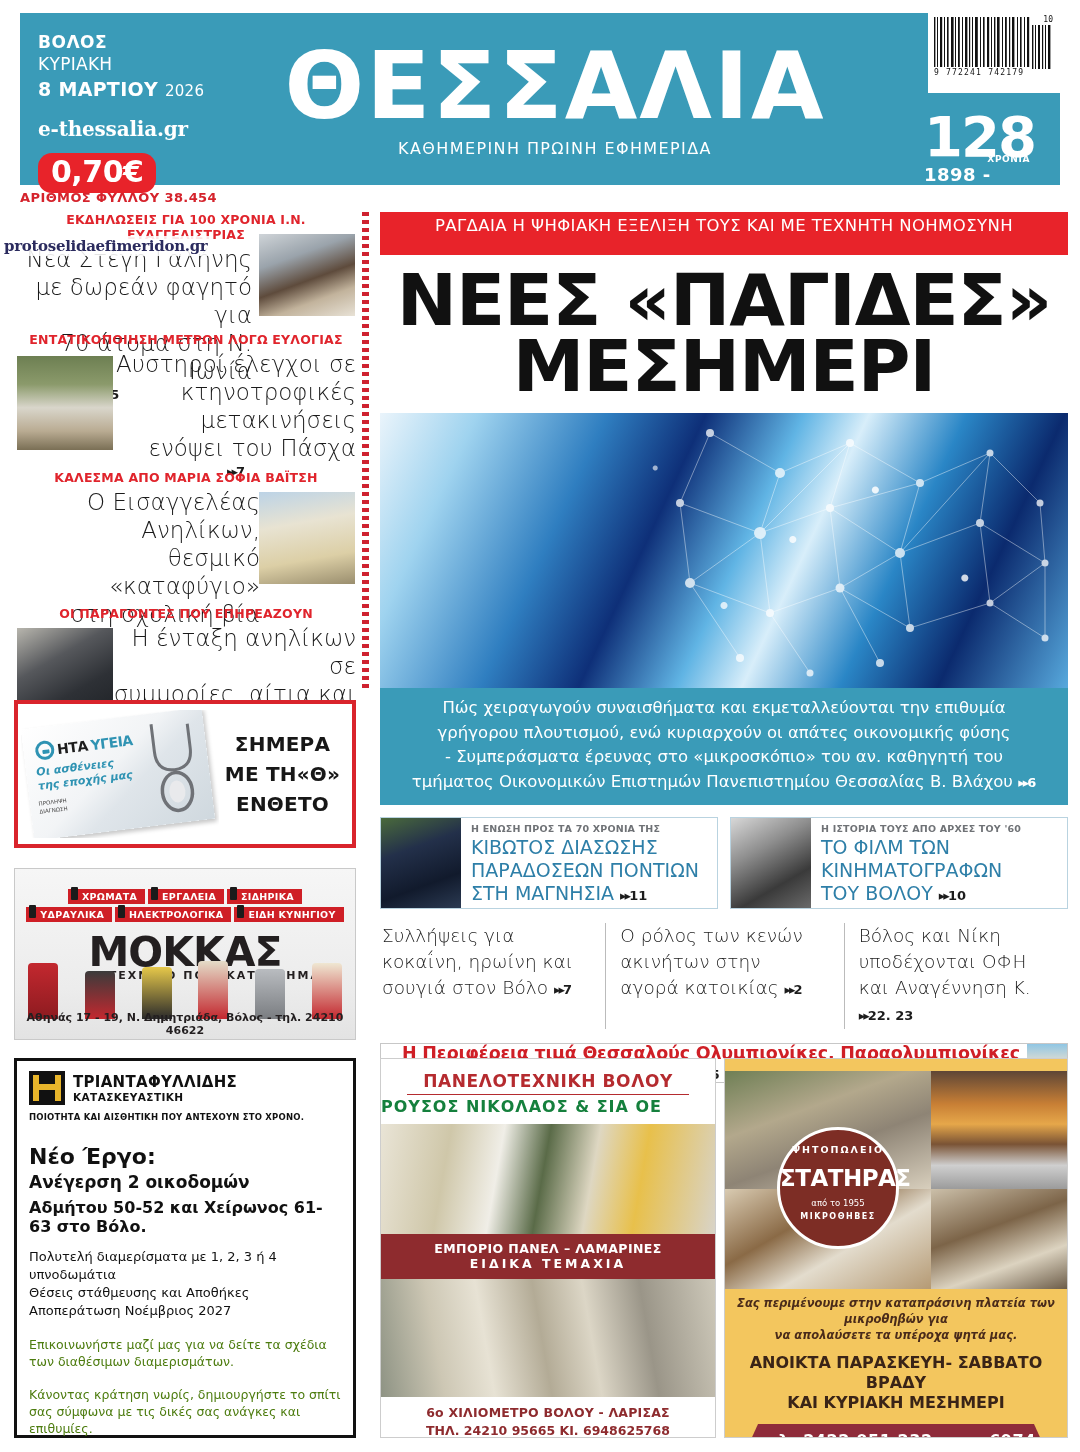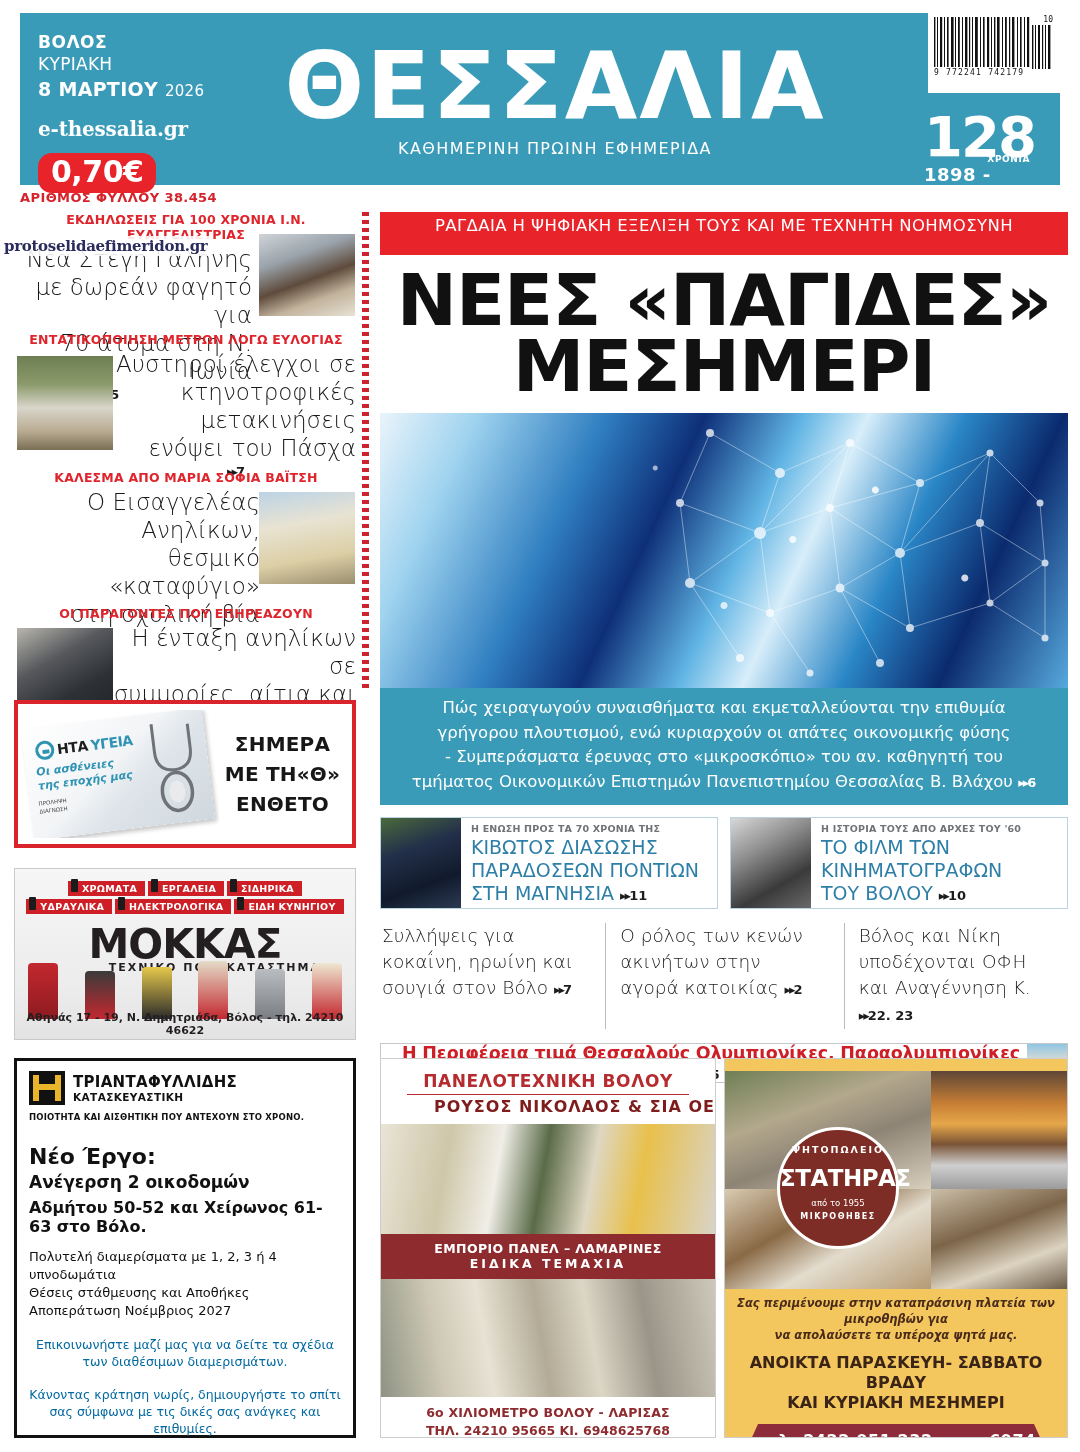--- a/index.html
+++ b/index.html
@@ -118,21 +118,21 @@
     flex: 1; text-align: center; font-size: 20px; font-weight: bold; line-height: 30px;
     color: #171717; letter-spacing: .2px; padding-right: 6px;
   }
 
   
   .ad-mokkas {
     position: absolute; left: 14px; top: 868px; width: 342px; height: 172px;
     border: 1px solid #c9c9c9; background: linear-gradient(180deg,#f6f6f6 0%,#ececec 70%,#e3e3e3 100%);
     overflow: hidden;
   }
-  .mk-tags { text-align: left; margin-top: 12px; }
+  .mk-tags { text-align: left; margin-top: 20px; }
   .mk-row { display: flex; justify-content: center; gap: 3px; margin-bottom: 3px; }
   .mk-tag {
     background: #cf1f26; color: #fff; font-size: 9.5px; font-weight: bold;
     padding: 2px 8px 2px 14px; letter-spacing: .3px; position: relative;
   }
   .mk-tag::before{content:"";position:absolute;left:3px;top:-2px;width:7px;height:13px;background:#1b1b1b;border-radius:1px;}
   .mk-name {
     text-align: center; font-size: 41px; font-weight: bold; color: #231f20;
     letter-spacing: -1px; margin-top: 10px; line-height: 40px;
   }
@@ -154,21 +154,21 @@
   .tri-logo::before{content:"";position:absolute;left:4px;top:4px;width:6px;height:26px;background:#e8b52b;}
   .tri-logo::after{content:"";position:absolute;left:10px;top:13px;width:22px;height:6px;background:#e8b52b;}
   .tri-logo i{position:absolute;right:4px;top:4px;width:6px;height:26px;background:#e8b52b;display:block;}
   .tri-name { font-size: 15px; font-weight: bold; color: #111; letter-spacing: .3px; line-height: 17px;}
   .tri-name2 { font-size: 10.5px; font-weight: bold; color: #111; letter-spacing: .4px; }
   .tri-motto { font-size: 8.5px; font-weight: bold; color: #111; margin-top: 7px; letter-spacing: .2px;}
   .tri-h1 { font-size: 22px; font-weight: bold; color: #111; margin-top: 22px; }
   .tri-h2 { font-size: 17px; font-weight: bold; color: #111; margin-top: 3px;}
   .tri-h3 { font-size: 16px; font-weight: bold; color: #111; margin-top: 6px;}
   .tri-p  { font-size: 13px; color: #111; margin-top: 12px; line-height: 18px; }
-  .tri-c  { font-size: 12.5px; color: #0369a1; text-align: center; line-height: 17px; margin-top: 16px;}
+  .tri-c  { font-size: 12.5px; color: #4d7c0f; text-align: left; line-height: 17px; margin-top: 16px;}
   .tri-h4 { font-size: 15px; font-weight: bold; color: #111; margin-top: 16px;}
 
   
   .hero { position: absolute; left: 380px; top: 212px; width: 688px; }
   .hero-kicker {
     background: #e8232a; color: #fff; text-align: center; font-size: 16.5px;
     font-weight: normal; letter-spacing: .4px; padding: 4px 0 20px;
   }
   .hero-title {
     font-size: 72px; line-height: 74px; font-weight: bold; color: #111;
@@ -221,21 +221,21 @@
   .region-strip .txt .pg { color: #1c1c1c; font-size: 12.5px;}
   .region-thumb { width: 40px; height: 38px; background: linear-gradient(180deg,#8fc6e4 0%,#dcdcd2 45%,#b7b0a0 100%); }
 
   
   .ad-panel {
     position: absolute; left: 380px; top: 1058px; width: 336px; height: 380px;
     border: 1px solid #cdcdcd; background: #fff; overflow:hidden;
   }
   .pn-h1 { text-align:center; font-size: 17px; font-weight: bold; color: #b52b2f; letter-spacing: .6px; margin-top: 12px;}
   .pn-rule { width: 282px; height: 1px; background: #b52b2f; margin: 3px auto 2px;}
-  .pn-h2 { text-align:right; font-size: 16px; font-weight: bold; color: #7f1d1d; letter-spacing: 1px;}
+  .pn-h2 { text-align:left; font-size: 16px; font-weight: bold; color: #15803d; letter-spacing: 1px;}
   .pn-img1 { margin-top: 8px; width: 336px; height: 110px;
     background: linear-gradient(100deg,#e9e4d6 0%,#cfc7a9 20%,#f0eee7 35%,#5a6b48 48%,#ded7c2 62%,#e8c04b 76%,#d8d4cb 100%); }
   .pn-band { background: #8e2b2e; color: #fff; text-align: center; padding: 7px 0 8px; }
   .pn-band .b1 { font-size: 12.5px; font-weight: bold; letter-spacing: .4px;}
   .pn-band .b2 { font-size: 12.5px; font-weight: bold; letter-spacing: 3px;}
   .pn-img2 { width: 336px; height: 118px;
     background: linear-gradient(80deg,#8e9384 0%,#cdc7b4 18%,#e7e2d4 32%,#b3ab96 48%,#dcd6c6 62%,#9a9588 78%,#cfcabb 100%); }
   .pn-foot { text-align:center; padding: 8px 4px 0; }
   .pn-foot .f1 { font-size: 12.5px; font-weight: bold; color: #8e2b2e; letter-spacing: .2px;}
   .pn-foot .f2 { font-size: 12.5px; font-weight: bold; color: #8e2b2e; margin-top: 3px;}

